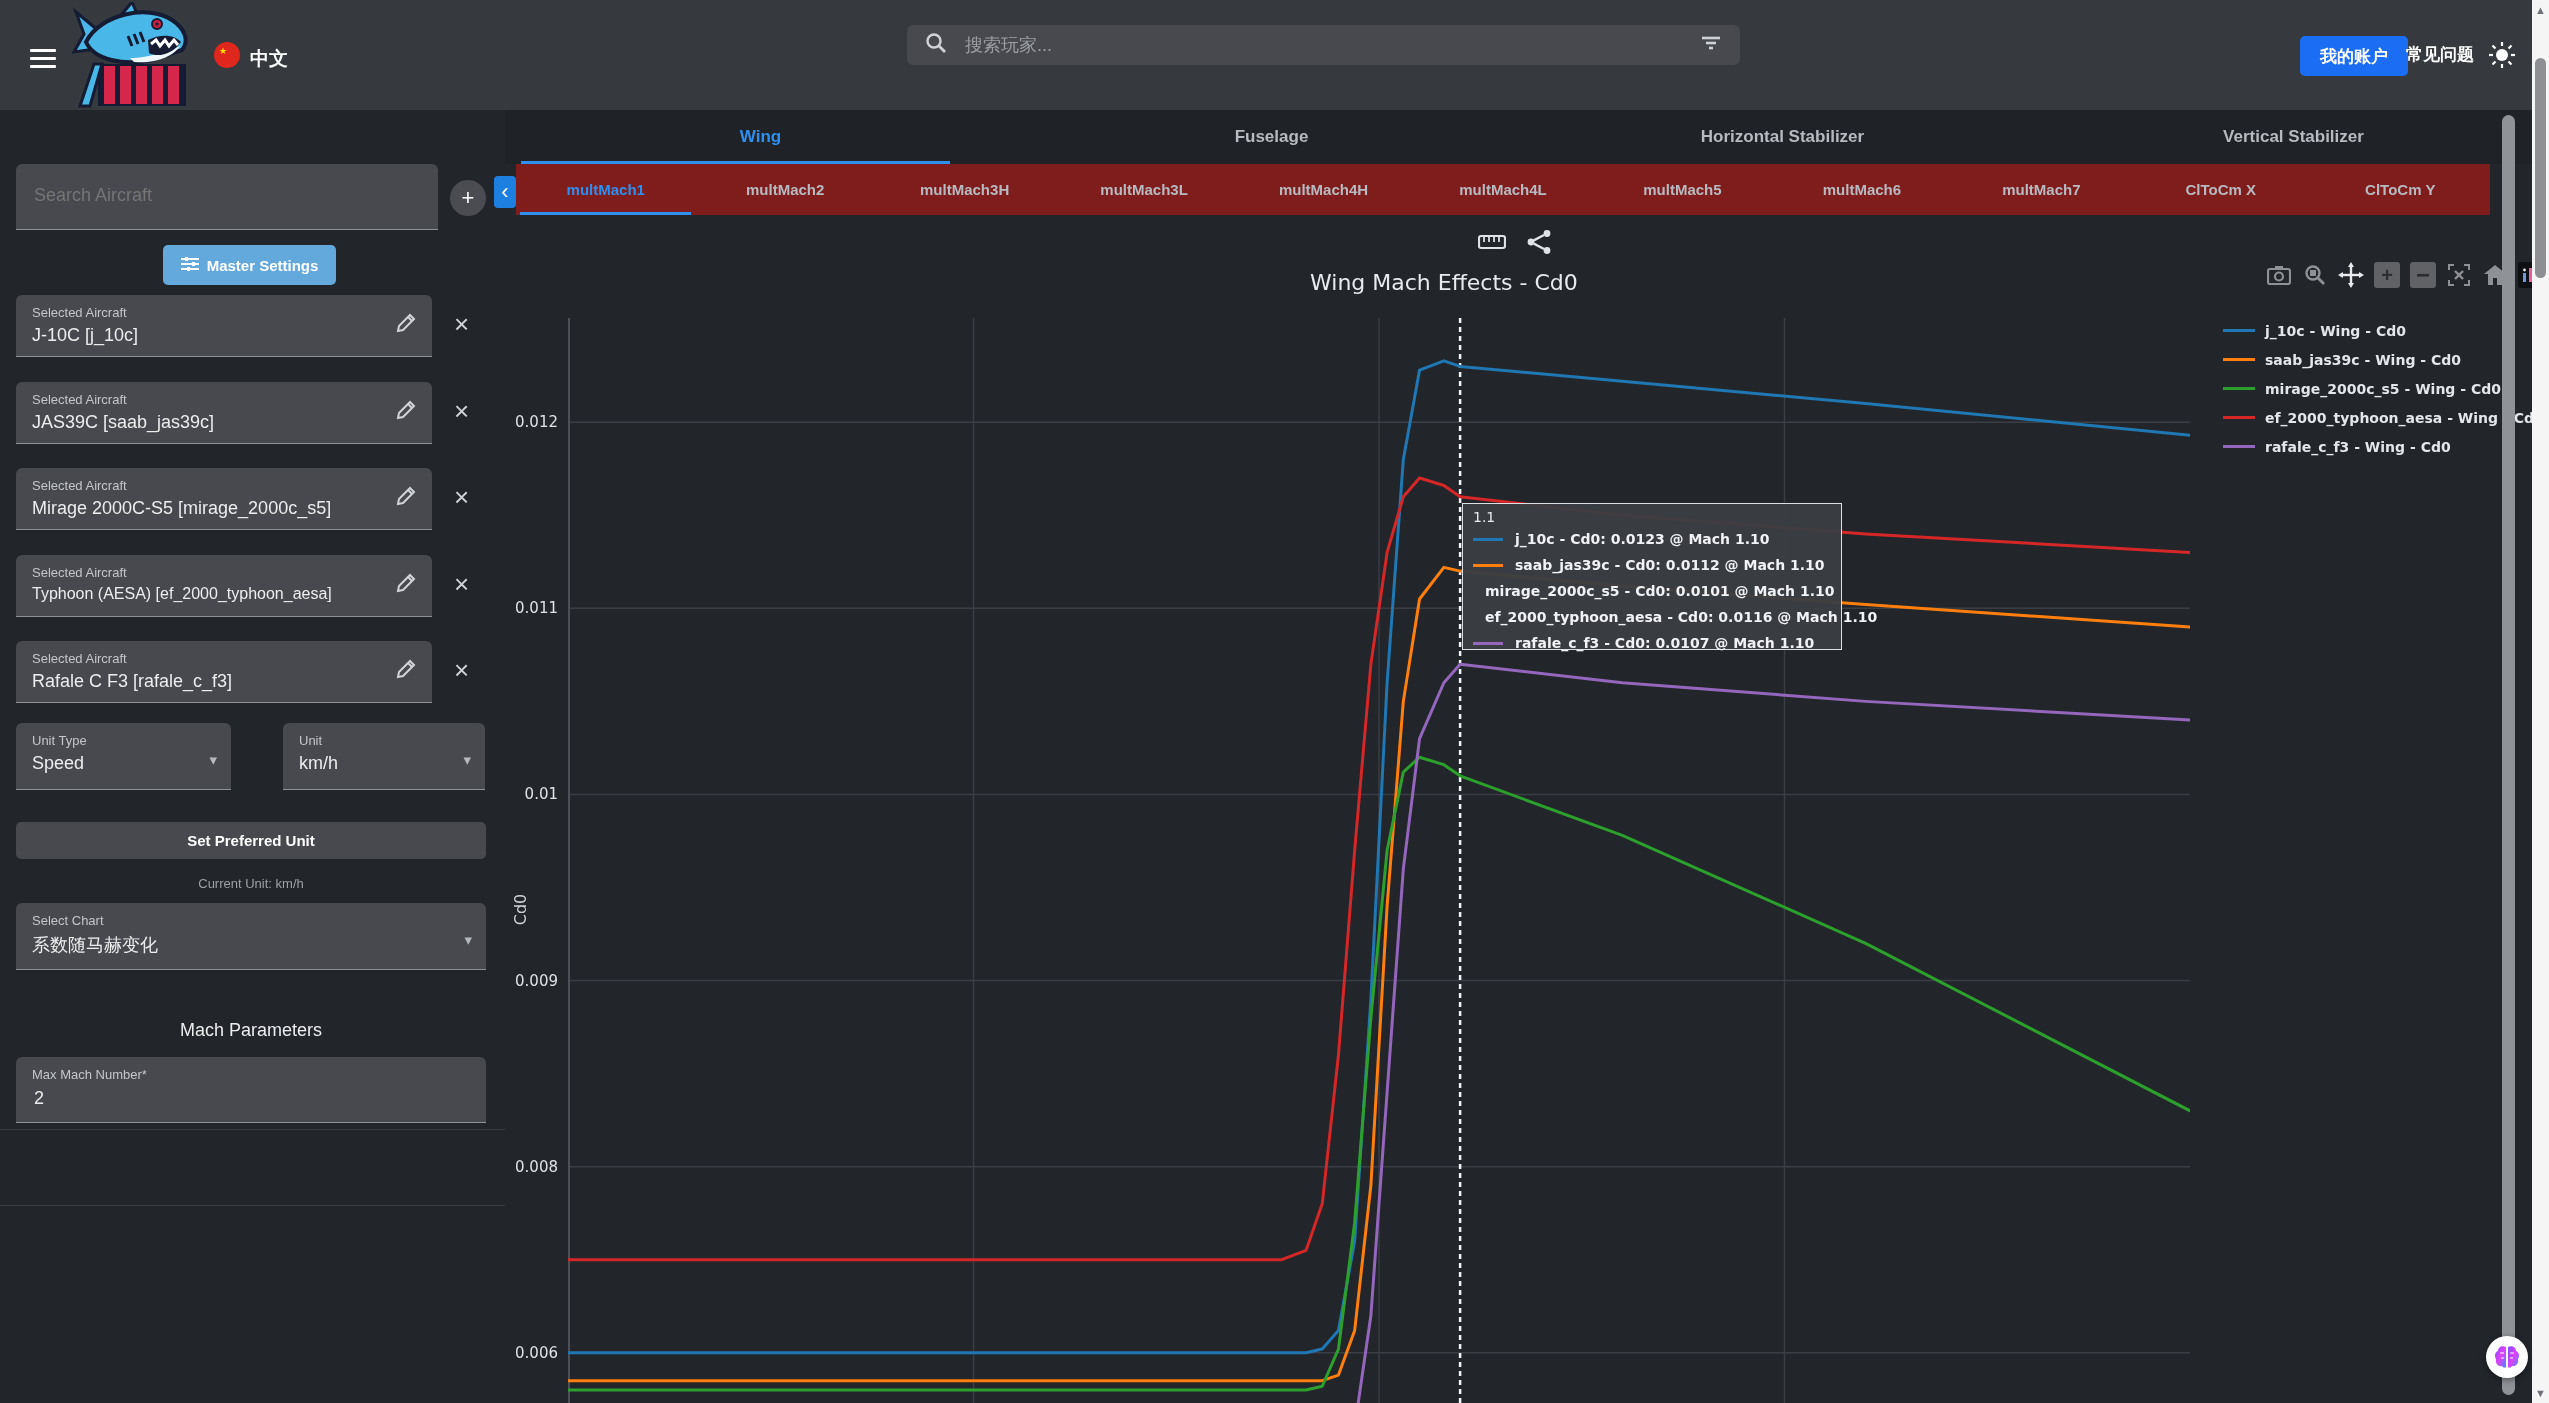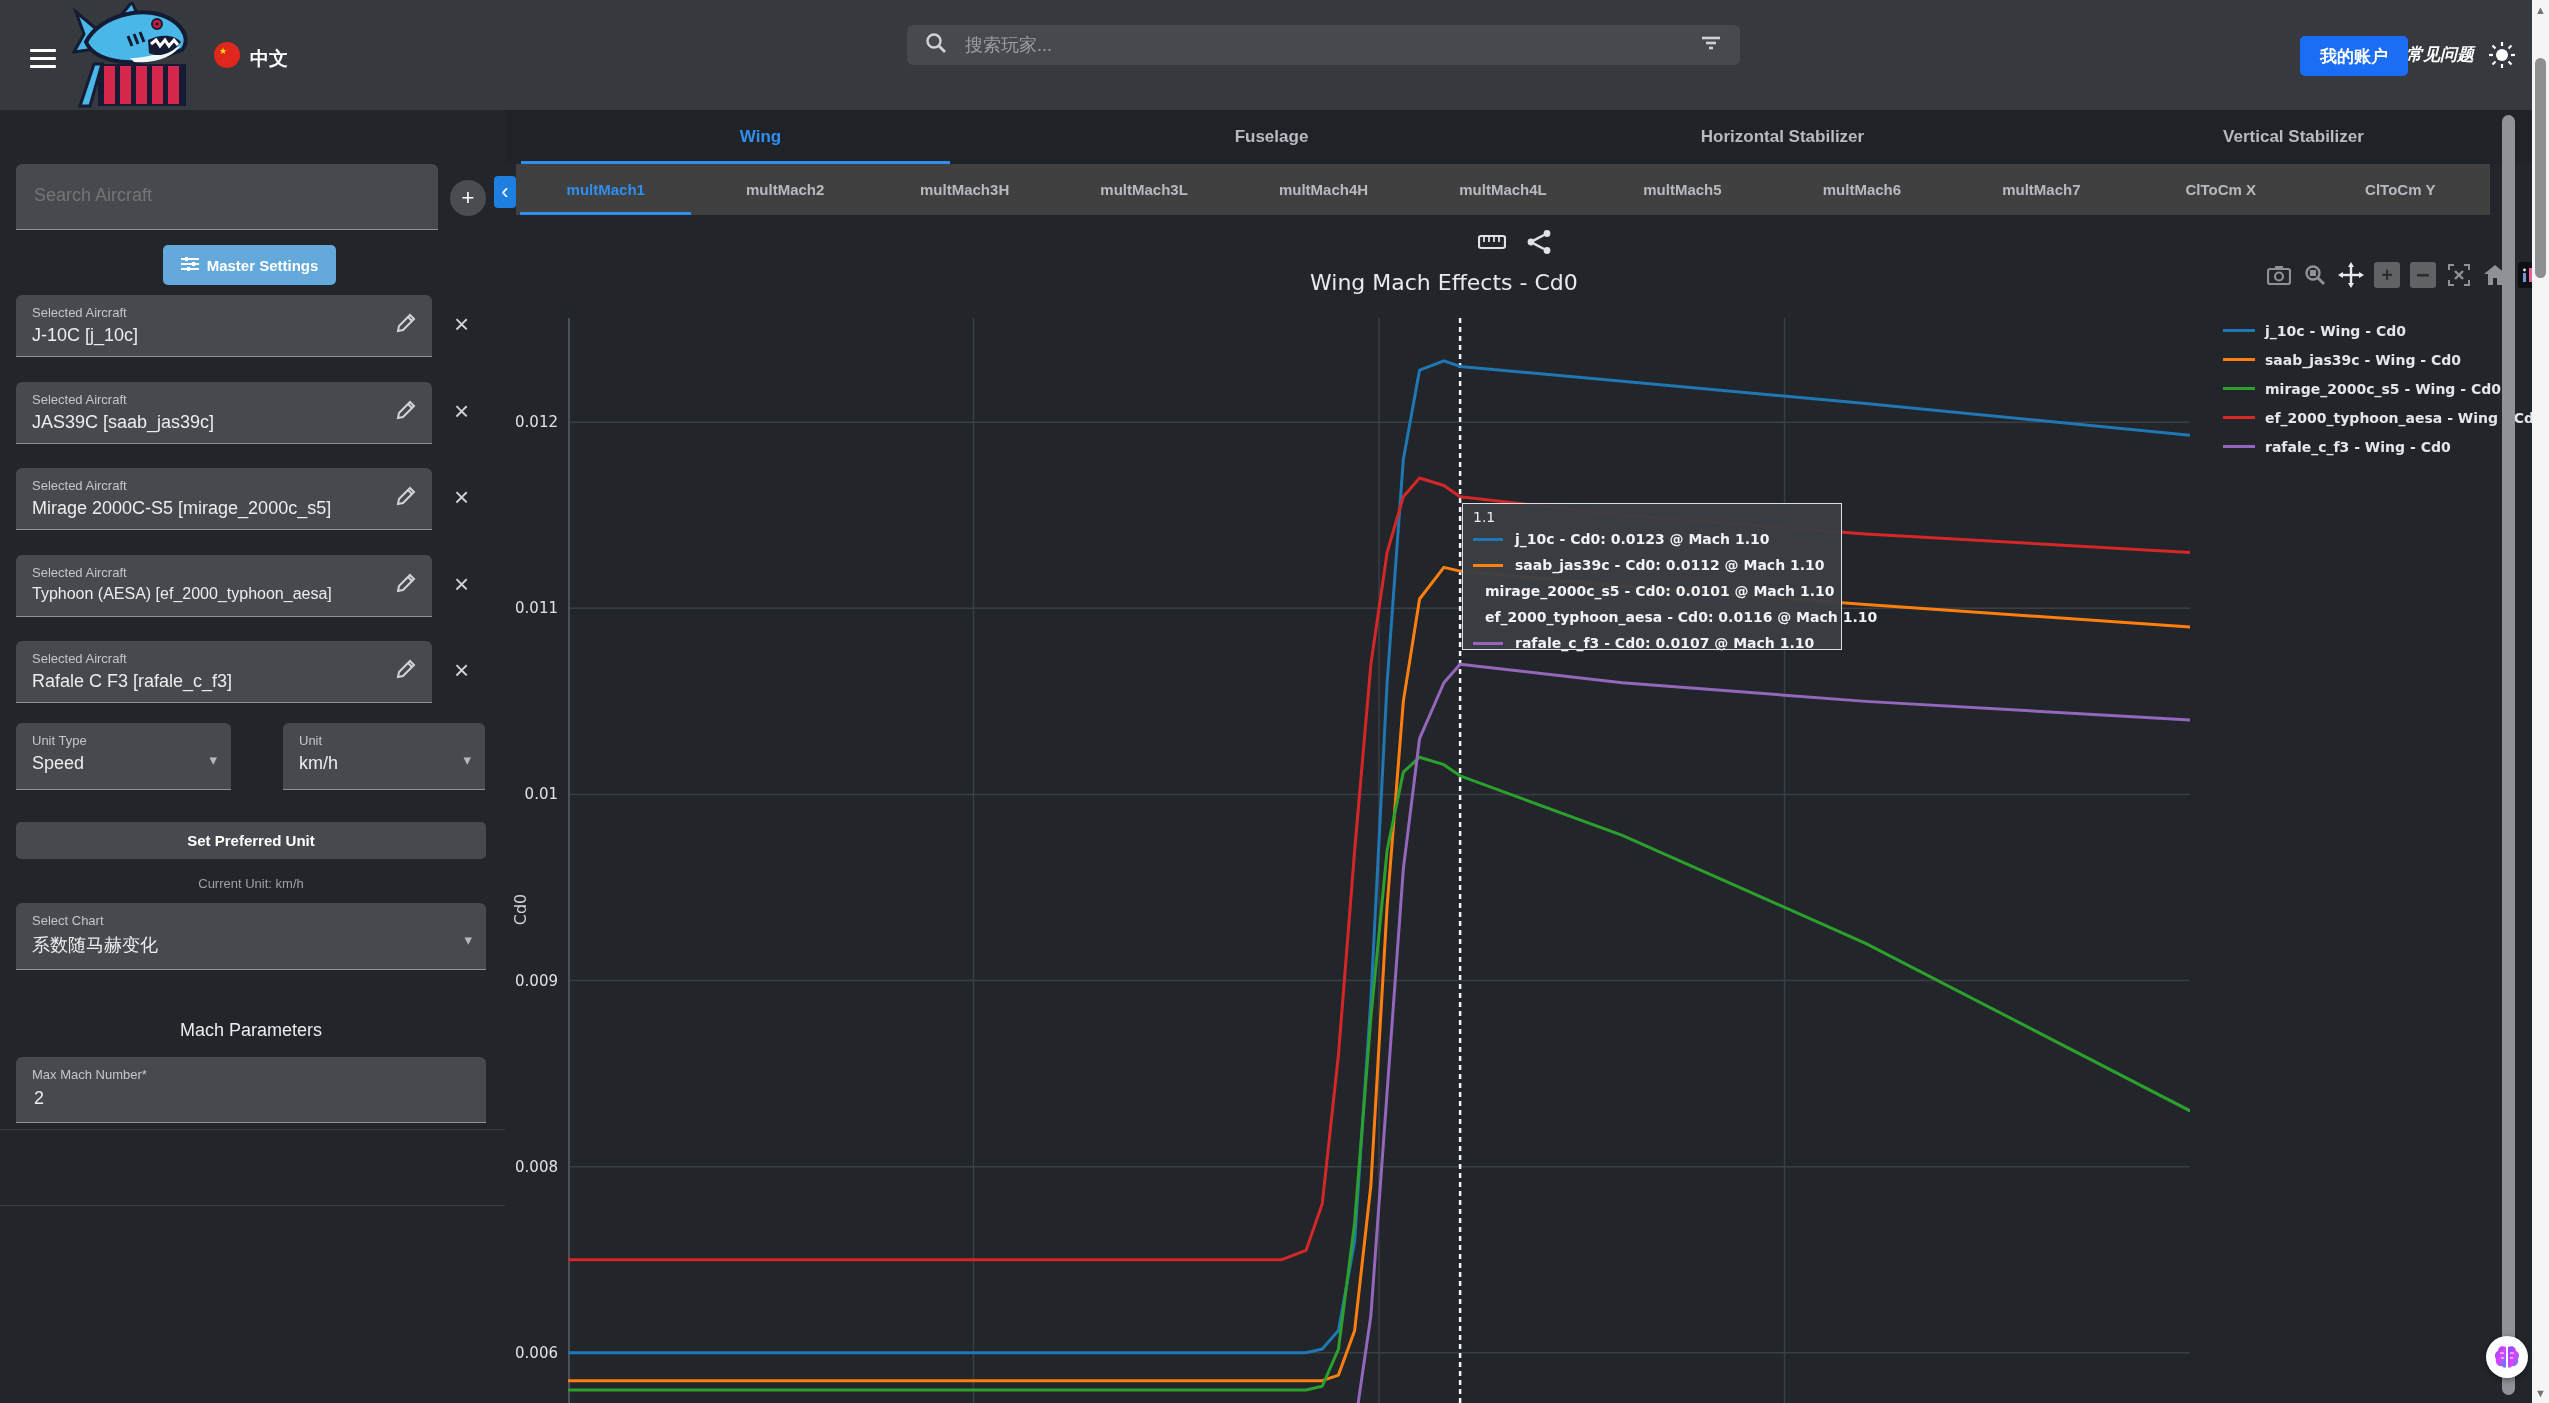--- a/index.html
+++ b/index.html
@@ -27,21 +27,21 @@
   .f-value{font-size:18px;color:#eceded;display:block;margin-top:5px;white-space:nowrap;}
   .card-x{background:none;border:none;color:#cfd2d6;font-size:26px;line-height:1;cursor:pointer;}
   .select-arrow{position:absolute;right:14px;top:28px;color:#b5b8bc;font-size:15px;}
   .center-txt{width:470px;text-align:center;}
   
   #main-tabs{position:absolute;left:505px;top:110px;width:2044px;height:54px;display:flex;background:#1f2227;}
   .mtab{flex:1;display:flex;align-items:center;justify-content:center;font-size:17px;
         color:#b7bac0;font-weight:bold;position:relative;cursor:pointer;}
   .mtab.active{color:#2f8fef;}
   .mtab.active::after{content:"";position:absolute;left:16px;right:66px;bottom:0;height:3px;background:#2f8fef;}
-  #subtabs{position:absolute;left:516px;top:164px;width:1974px;height:51px;display:flex;background:#404040;}
+  #subtabs{position:absolute;left:516px;top:164px;width:1974px;height:51px;display:flex;background:#7f1d1d;}
   .stab{flex:1;display:flex;align-items:center;justify-content:center;font-size:15px;font-weight:bold;
         color:#b7bac0;position:relative;cursor:pointer;}
   .stab.active{color:#2f8fef;}
   .stab.active::after{content:"";position:absolute;left:4px;right:4px;bottom:0;height:3px;background:#2f8fef;}
   #chev-left{position:absolute;left:494px;top:176px;width:22px;height:32px;background:#1d7fe0;border:none;
              border-radius:4px;color:#fff;font-size:22px;line-height:30px;padding:0;cursor:pointer;}
   
   #chart-title{position:absolute;left:1310px;top:270px;width:420px;text-align:left;
                font-size:22px;color:#e8ebee;font-family:"DejaVu Sans",sans-serif;}
   .ytick{position:absolute;right:0;font-size:15px;color:#dfe3e8;font-family:"DejaVu Sans",sans-serif;}
@@ -120,21 +120,21 @@
       <span>
         <svg width="22" height="18" viewBox="0 0 22 18">
           <line x1="2" y1="4" x2="20" y2="4" stroke="#cfd2d6" stroke-width="2.6"></line>
           <line x1="6" y1="9" x2="16" y2="9" stroke="#cfd2d6" stroke-width="2.6"></line>
           <line x1="9" y1="14" x2="13" y2="14" stroke="#cfd2d6" stroke-width="2.6"></line>
         </svg>
       </span>
     </div>
 
     <button id="account-btn" class="btn-blue">我的账户</button>
-    <button id="faq-btn" style="font-family:'Liberation Sans',sans-serif;cursor:pointer;font-style:italic;">常见问题</button>
+    <button id="faq-btn" style="font-family:'Liberation Sans',sans-serif;cursor:pointer;">常见问题</button>
     <span class="abs" style="left:2488px;top:41px;">
       <svg width="28" height="28" viewBox="0 0 28 28">
         <circle cx="14" cy="14" r="6" fill="#ffffff"></circle>
         <g stroke="#ffffff" stroke-width="2.2">
           <line x1="14" y1="1" x2="14" y2="5"></line>
             <line x1="14" y1="23" x2="14" y2="27"></line>
           <line x1="1" y1="14" x2="5" y2="14"></line>
             <line x1="23" y1="14" x2="27" y2="14"></line>
           <line x1="4.5" y1="4.5" x2="7.5" y2="7.5"></line>
             <line x1="20.5" y1="20.5" x2="23.5" y2="23.5"></line>

